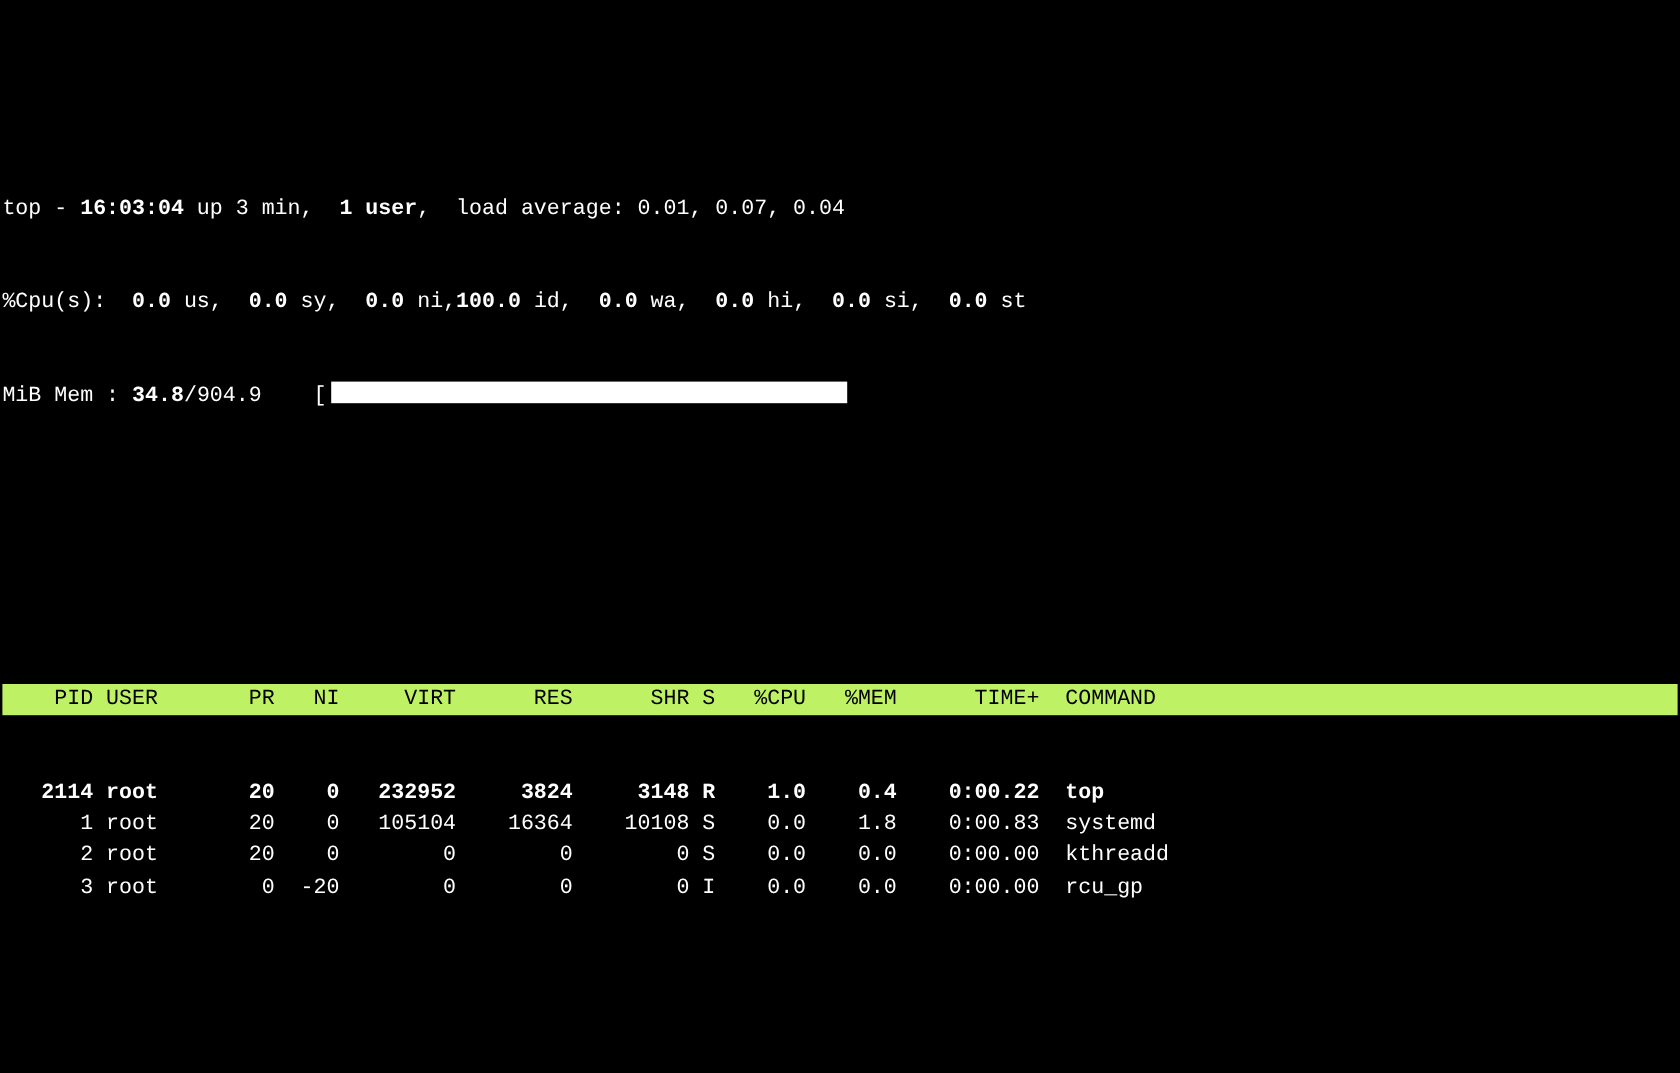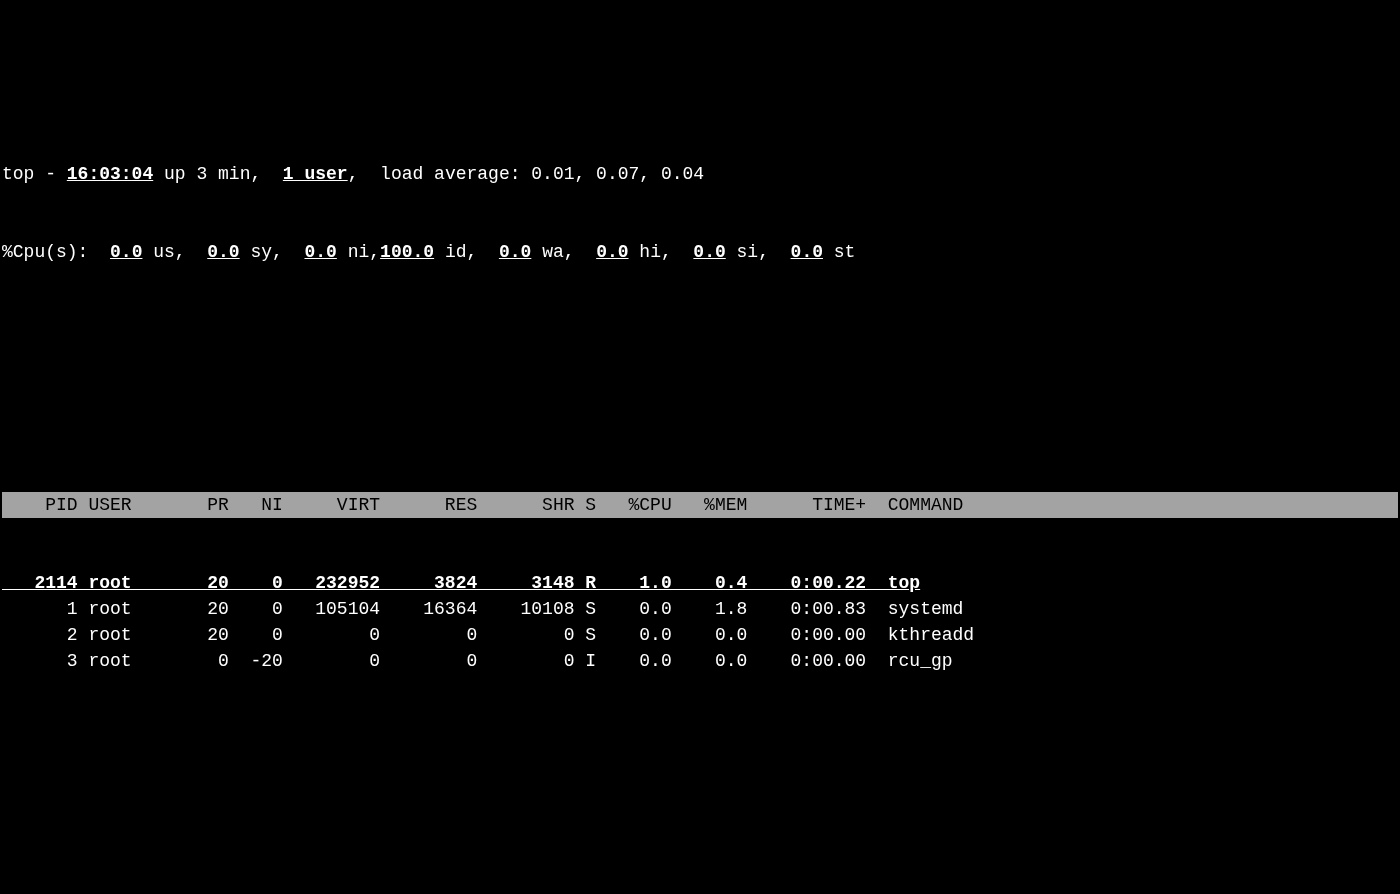--- a/index.html
+++ b/index.html
@@ -11,23 +11,23 @@
     font-size: 18px;
     line-height: 1.45;
     width: 1400px;
     height: 894px;
     overflow: hidden;
   }
   .terminal {
     padding: 4px 2px 2px 2px;
     white-space: pre;
   }
-  .bold { font-weight: bold; text-decoration: underline; }
+  .bold { font-weight: bold; }
   .header-row {
-    background: #a3a3a3;
+    background: #bef264;
     color: #000;
     display: block;
     text-align: center;
   }
   .row {
     display: block;
   }
   .membar {
     display: inline-block;
     vertical-align: -2px;
@@ -40,20 +40,21 @@
 </style>
 </head>
 <body>
 
 <div class="terminal">
 
   
   <div class="summary">
     <span class="row"><span>top - </span><span class="bold">16:03:04</span><span> up 3 min,  </span><span class="bold">1 user</span><span>,  load average: </span><span>0.01, 0.07, 0.04</span></span>
     <span class="row"><span>%Cpu(s):  </span><span class="bold">0.0</span><span> us,  </span><span class="bold">0.0</span><span> sy,  </span><span class="bold">0.0</span><span> ni,</span><span class="bold">100.0</span><span> id,  </span><span class="bold">0.0</span><span> wa,  </span><span class="bold">0.0</span><span> hi,  </span><span class="bold">0.0</span><span> si,  </span><span class="bold">0.0</span><span> st</span></span>
+    <span class="row"><span>MiB Mem : </span><span class="bold">34.8</span><span>/</span><span>904.9</span><span>    [</span><span class="membar" id="membar" style="width: 430px;"></span></span>
   </div>
 
   
   <div class="proc-table">
     <span class="header-row" id="hdr">    PID USER       PR   NI     VIRT      RES      SHR S   %CPU   %MEM      TIME+  COMMAND                                                            </span>
     <div id="rows"><span class="row bold">   2114 root       20    0   232952     3824     3148 R    1.0    0.4    0:00.22  top</span><span class="row">      1 root       20    0   105104    16364    10108 S    0.0    1.8    0:00.83  systemd</span><span class="row">      2 root       20    0        0        0        0 S    0.0    0.0    0:00.00  kthreadd</span><span class="row">      3 root        0  -20        0        0        0 I    0.0    0.0    0:00.00  rcu_gp</span></div>
   </div>
 
 </div>
 

